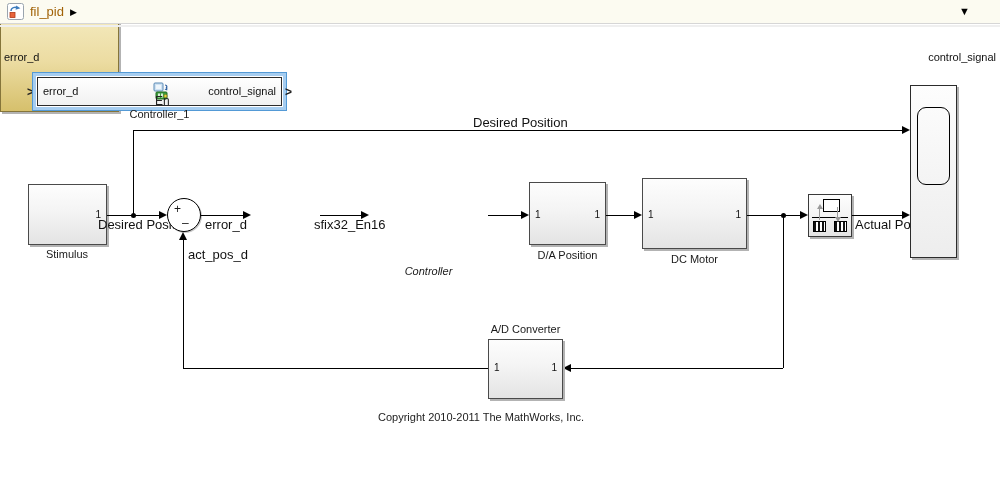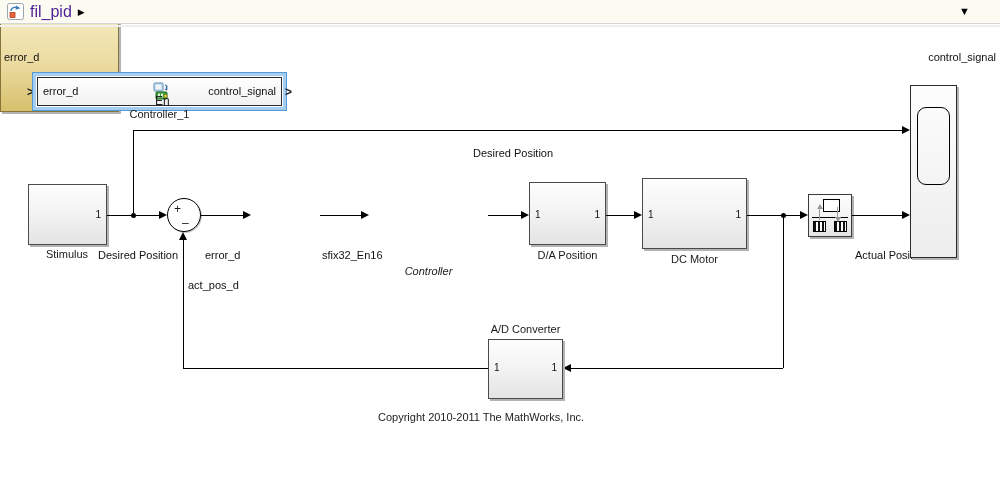--- a/index.html
+++ b/index.html
@@ -5,31 +5,31 @@
   * { margin:0; padding:0; box-sizing:border-box; }
   html,body { width:1000px; height:488px; overflow:hidden; }
   body { font-family:"Liberation Sans", sans-serif; color:#1a1a1a; background:#fff; }
   #app { position:relative; width:1000px; height:488px; background:#ffffff; }
 
   
   #crumbbar { position:absolute; left:0; top:0; width:1000px; height:24px;
               background:#fcfbf1; border-bottom:1px solid #d6d6d6;
               display:flex; align-items:center; }
   .model-icon { width:17px; height:17px; margin-left:7px; margin-right:6px; }
-  .crumb-title { font-size:16px; color:#4c1d95; }
+  .crumb-title { font-size:13px; color:#a16207; }
   .crumb-arrow { font-size:9px; margin-left:6px; color:#000; }
   .dd-arrow { position:absolute; right:30px; top:5px; font-size:11px; color:#000; cursor:pointer; }
   #canvas-top-shade { position:absolute; left:0; top:25px; width:1000px; height:2px; background:#efefef; }
 
   
   .blk { position:absolute; border:1px solid #4a4a4a;
          background:linear-gradient(180deg,#fdfdfd 0%,#f4f4f4 45%,#e4e4e4 100%);
          box-shadow:2px 2px 0 #b3b3b3; }
   .blk-label { position:absolute; font-size:11px; white-space:nowrap; text-align:center; }
-  .sig-label { position:absolute; font-size:11px; white-space:nowrap; color:#111;margin-top:32px; }
+  .sig-label { position:absolute; font-size:13px; white-space:nowrap; color:#111; }
   .port-num { position:absolute; font-size:10px; color:#111; }
   .port-name { position:absolute; font-size:11px; color:#111; white-space:nowrap; }
 
   
   .wire-h { position:absolute; height:1px; background:#000; }
   .wire-v { position:absolute; width:1px; background:#000; }
   .arr-r { position:absolute; width:0; height:0;
            border-top:4px solid transparent; border-bottom:4px solid transparent;
            border-left:8px solid #000; }
   .arr-l { position:absolute; width:0; height:0;
@@ -155,21 +155,21 @@
     <span class="minus">–</span>
   </div>
 
   <div class="wire-h" style="left:201px; top:215px; width:43px;"></div>
   <div class="arr-r" style="left:243px; top:211px;"></div>
   <div class="sig-label" style="left:205px; top:217px;">error_d</div>
 
 
   <div class="wire-h" style="left:320px; top:215px; width:42px;"></div>
   <div class="arr-r" style="left:361px; top:211px;"></div>
-  <div class="sig-label" style="left:322px; top:217px;text-align:center;">sfix32_En16</div>
+  <div class="sig-label" style="left:314px; top:217px;text-align:center;">sfix32_En16</div>
 
   <div id="controllerblk">
     <span class="port-name in">error_d</span>
     <span class="port-name out">control_signal</span>
   </div>
   <div class="blk-label" style="left:369px; top:265px; width:119px;font-style:italic;">Controller</div>
 
   <div class="wire-h" style="left:488px; top:215px; width:34px;"></div>
   <div class="arr-r" style="left:521px; top:211px;"></div>
 

